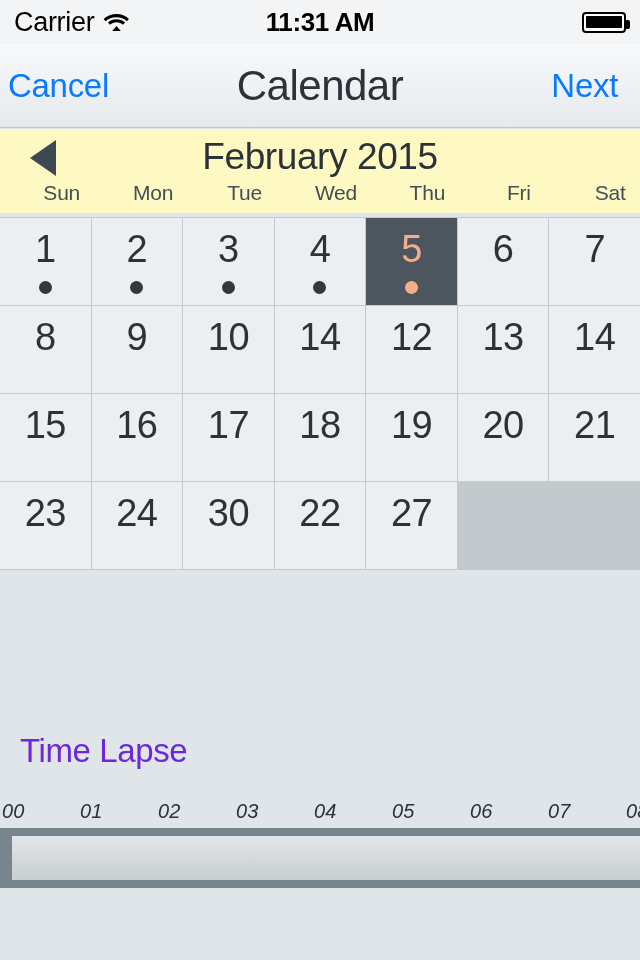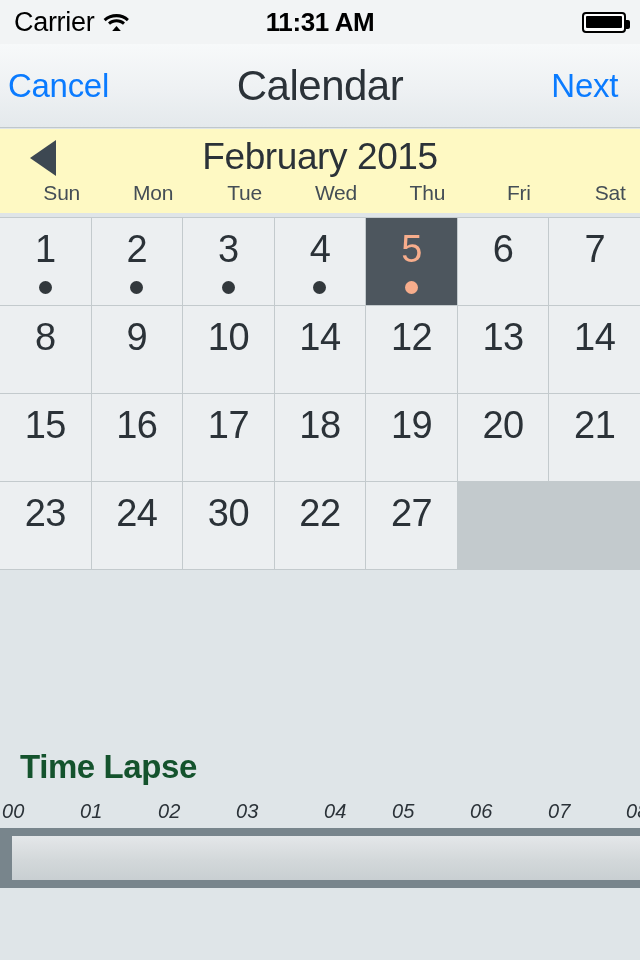--- a/index.html
+++ b/index.html
@@ -125,22 +125,22 @@
   }
   .cell.selected{ background:#4d565e; }
   .cell.selected .num{ color:#f7ad8c; }
   .cell.selected .dot{ background:#f7ad8c; }
 
   
   .timelapse{
     position:absolute; left:0; bottom:0; width:640px; height:230px;
   }
   .tl-title{
-    position:absolute; left:20px; top:18px;
-    font-size:33px; color:#14532d; letter-spacing:-0.4px;font-weight:bold;
+    position:absolute; left:20px; top:2px;
+    font-size:33px; color:#6d28d9; letter-spacing:-0.4px;
   }
   .tl-ticks{
     position:absolute; left:0; top:70px; width:640px; height:26px;
     overflow:hidden;
   }
   .tl-tick{
     position:absolute; top:0;
     font-size:20px; color:#2b3238; letter-spacing:0.2px;font-style:italic;
   }
   .tl-bar-outer{
@@ -282,21 +282,21 @@
     </div>
   </div>
 
 <div class="timelapse">
   <div class="tl-title">Time Lapse</div>
   <div class="tl-ticks" id="tl-ticks">
       <span class="tl-tick" style="left: 2px;">00</span>
       <span class="tl-tick" style="left: 80px;">01</span>
       <span class="tl-tick" style="left: 158px;">02</span>
       <span class="tl-tick" style="left: 236px;">03</span>
-      <span class="tl-tick" style="left: 324px;">04</span>
+      <span class="tl-tick" style="left: 314px;">04</span>
       <span class="tl-tick" style="left: 392px;">05</span>
       <span class="tl-tick" style="left: 470px;">06</span>
       <span class="tl-tick" style="left: 548px;">07</span>
       <span class="tl-tick" style="left: 626px;">08</span>
     </div>
   <div class="tl-bar-outer">
     <div class="tl-bar-inner"></div>
   </div>
 </div>
 

